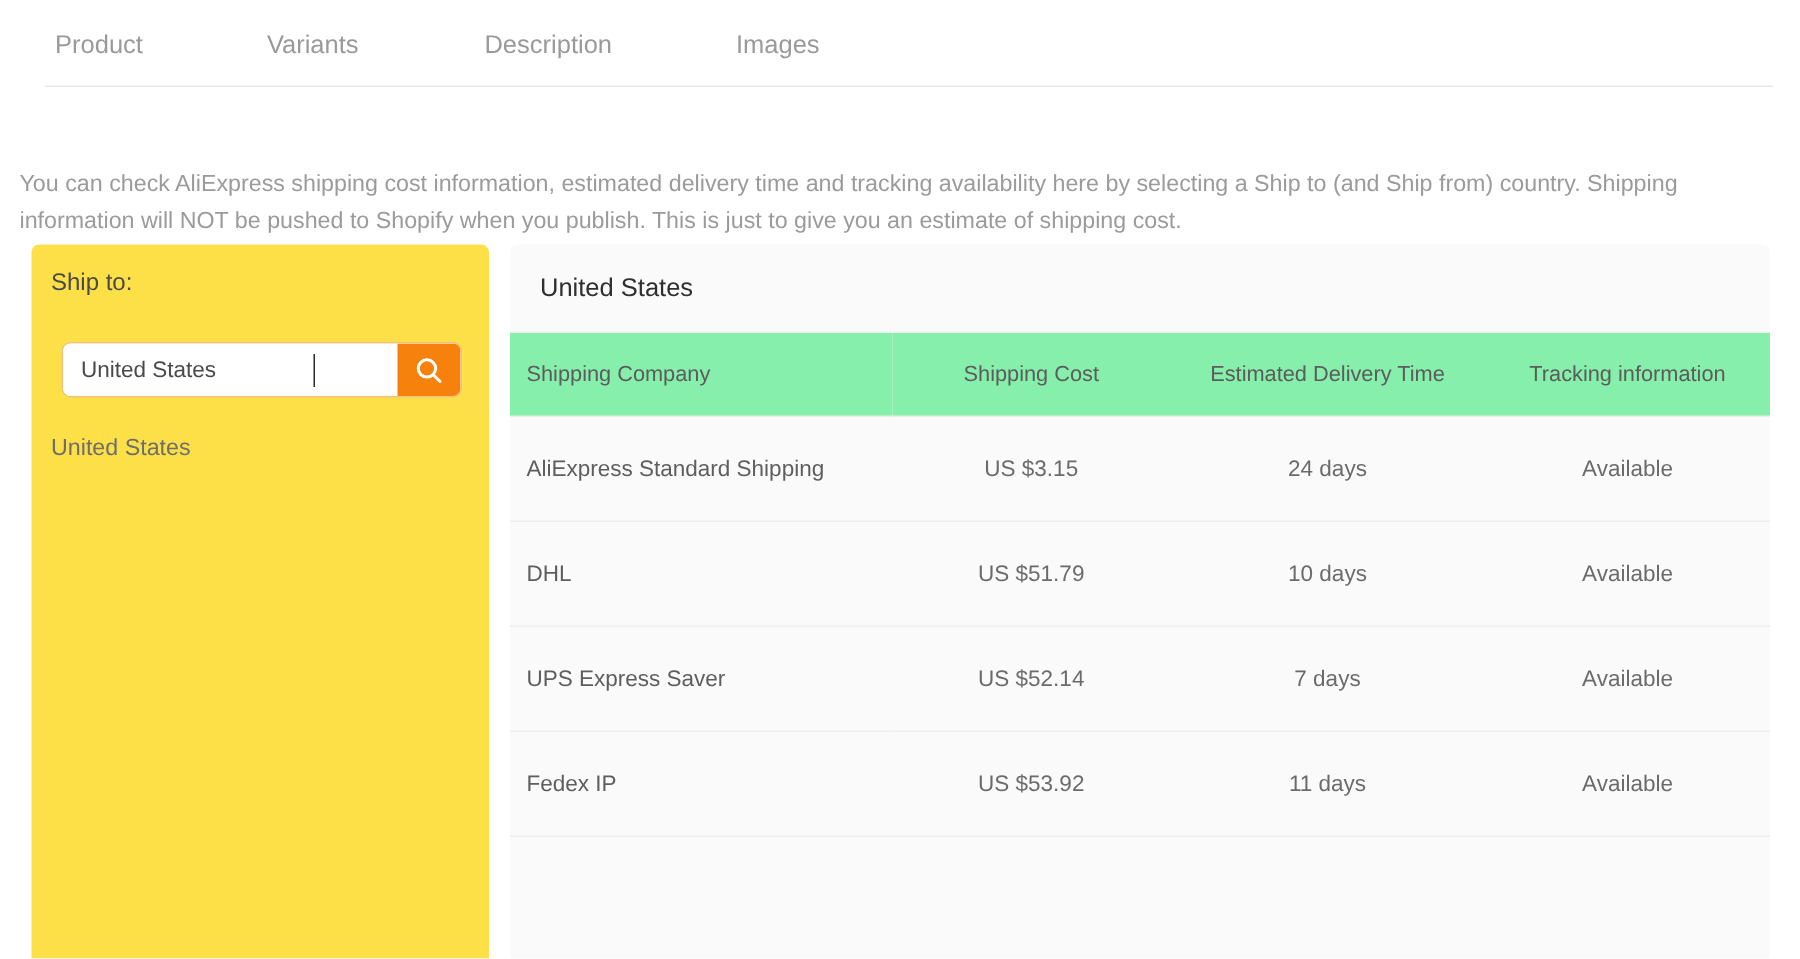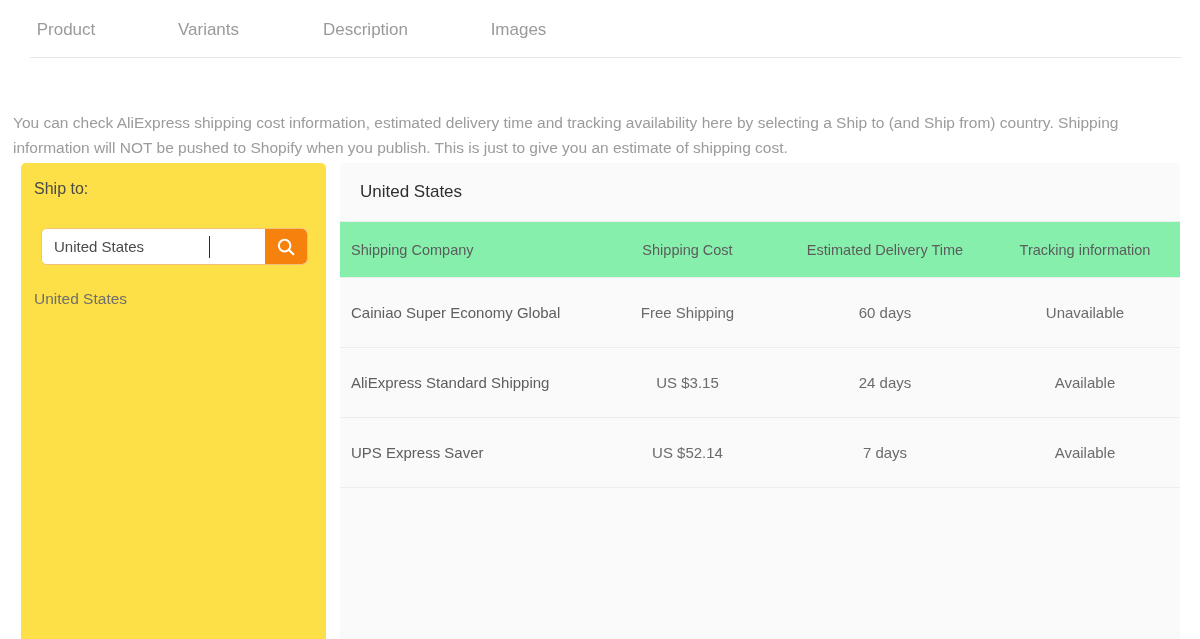--- a/index.html
+++ b/index.html
@@ -185,34 +185,40 @@
       <thead>
         <tr>
           <th class="col-company">Shipping Company</th>
           <th class="col-cost">Shipping Cost</th>
           <th class="col-time">Estimated Delivery Time</th>
           <th class="col-track">Tracking information</th>
         </tr>
       </thead>
       <tbody>
         <tr>
-          <td class="col-company">Cainiao Super Economy Global</td>
-          <td class="col-cost">Free Shipping</td>
-          <td class="col-time">60 days</td>
-          <td class="col-track">Unavailable</td>
-        </tr>
-        <tr>
           <td class="col-company">AliExpress Standard Shipping</td>
           <td class="col-cost">US $3.15</td>
           <td class="col-time">24 days</td>
           <td class="col-track">Available</td>
         </tr>
         <tr>
+          <td class="col-company">DHL</td>
+          <td class="col-cost">US $51.79</td>
+          <td class="col-time">10 days</td>
+          <td class="col-track">Available</td>
+        </tr>
+        <tr>
           <td class="col-company">UPS Express Saver</td>
           <td class="col-cost">US $52.14</td>
           <td class="col-time">7 days</td>
           <td class="col-track">Available</td>
         </tr>
+        <tr>
+          <td class="col-company">Fedex IP</td>
+          <td class="col-cost">US $53.92</td>
+          <td class="col-time">11 days</td>
+          <td class="col-track">Available</td>
+        </tr>
       </tbody>
     </table>
   </div>
 
 </div>
 
 </body></html>

